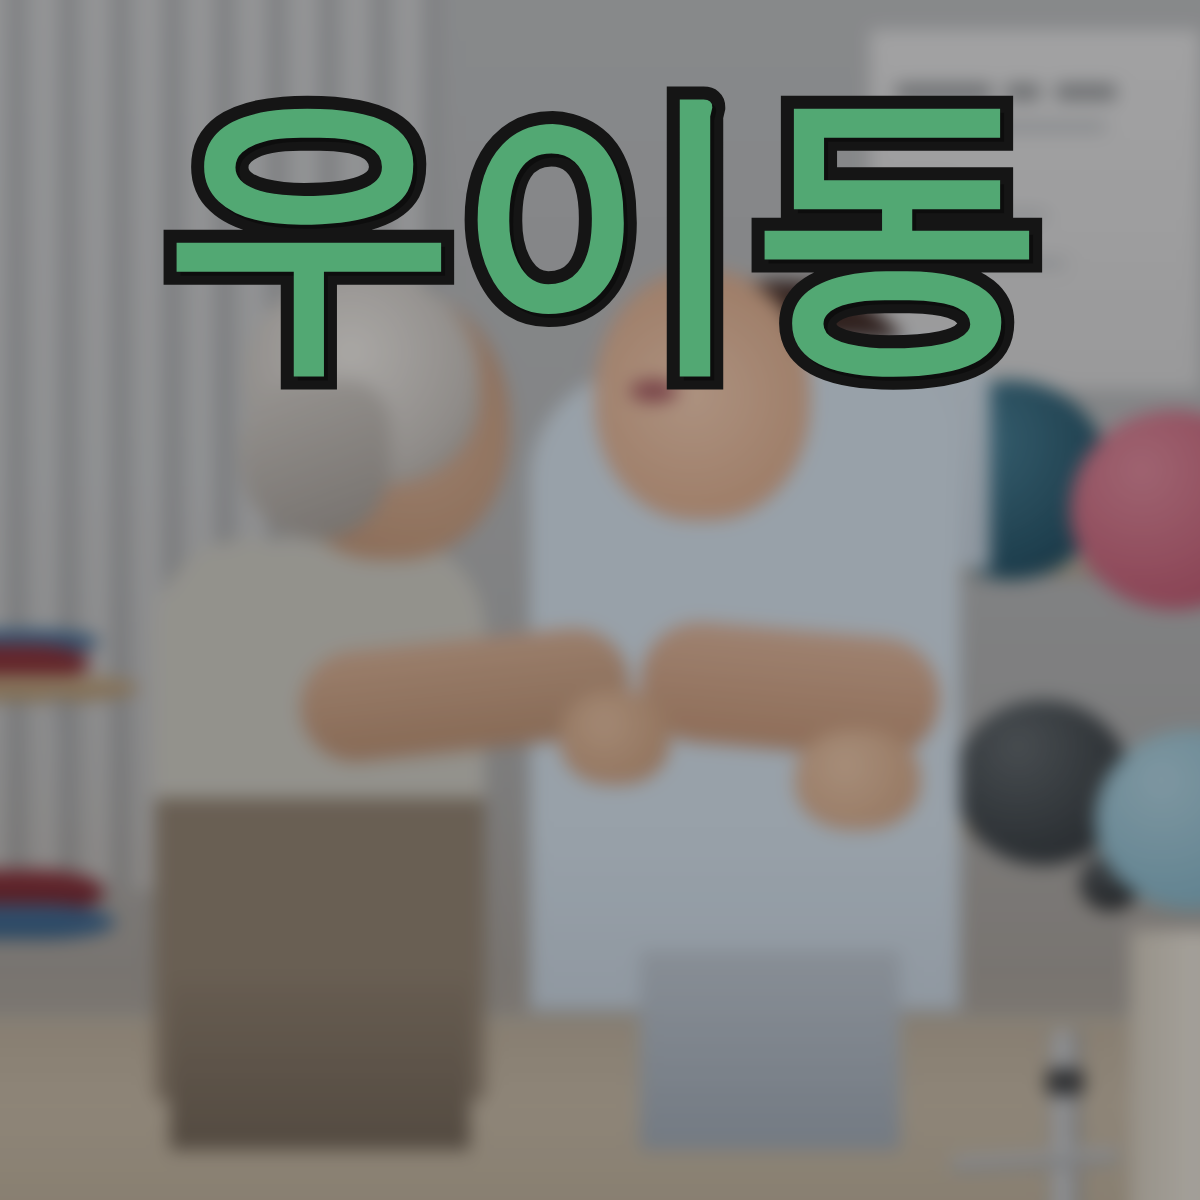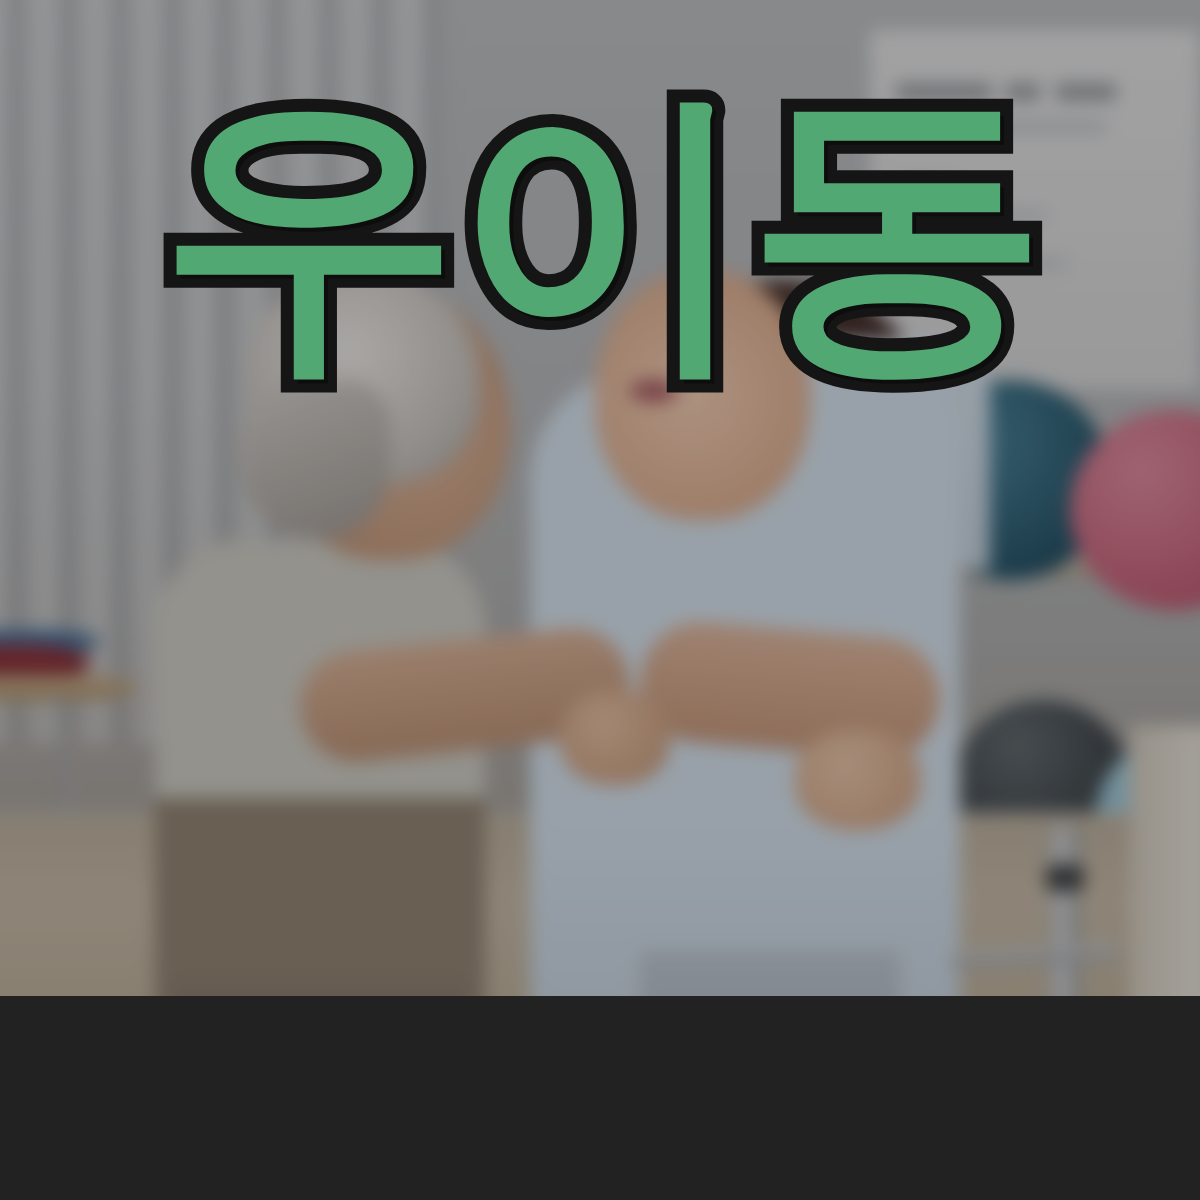--- a/index.html
+++ b/index.html
@@ -3,23 +3,23 @@
 <meta charset="utf-8">
 <style>
   html, body {
     margin: 0;
     padding: 0;
     background: #222;
   }
   #poster {
     position: relative;
     width: 1200px;
-    height: 996px;
+    height: 1200px;
     overflow: hidden;
-    font-family: Liberation Sans, sans-serif;
+    font-family: Liberation Serif, serif;
     background: #9a9a9a;
   }
 
   
   .photo {
     position: absolute;
     inset: -60px;
     filter: blur(9px) saturate(0.92);
     overflow: hidden;
   }

